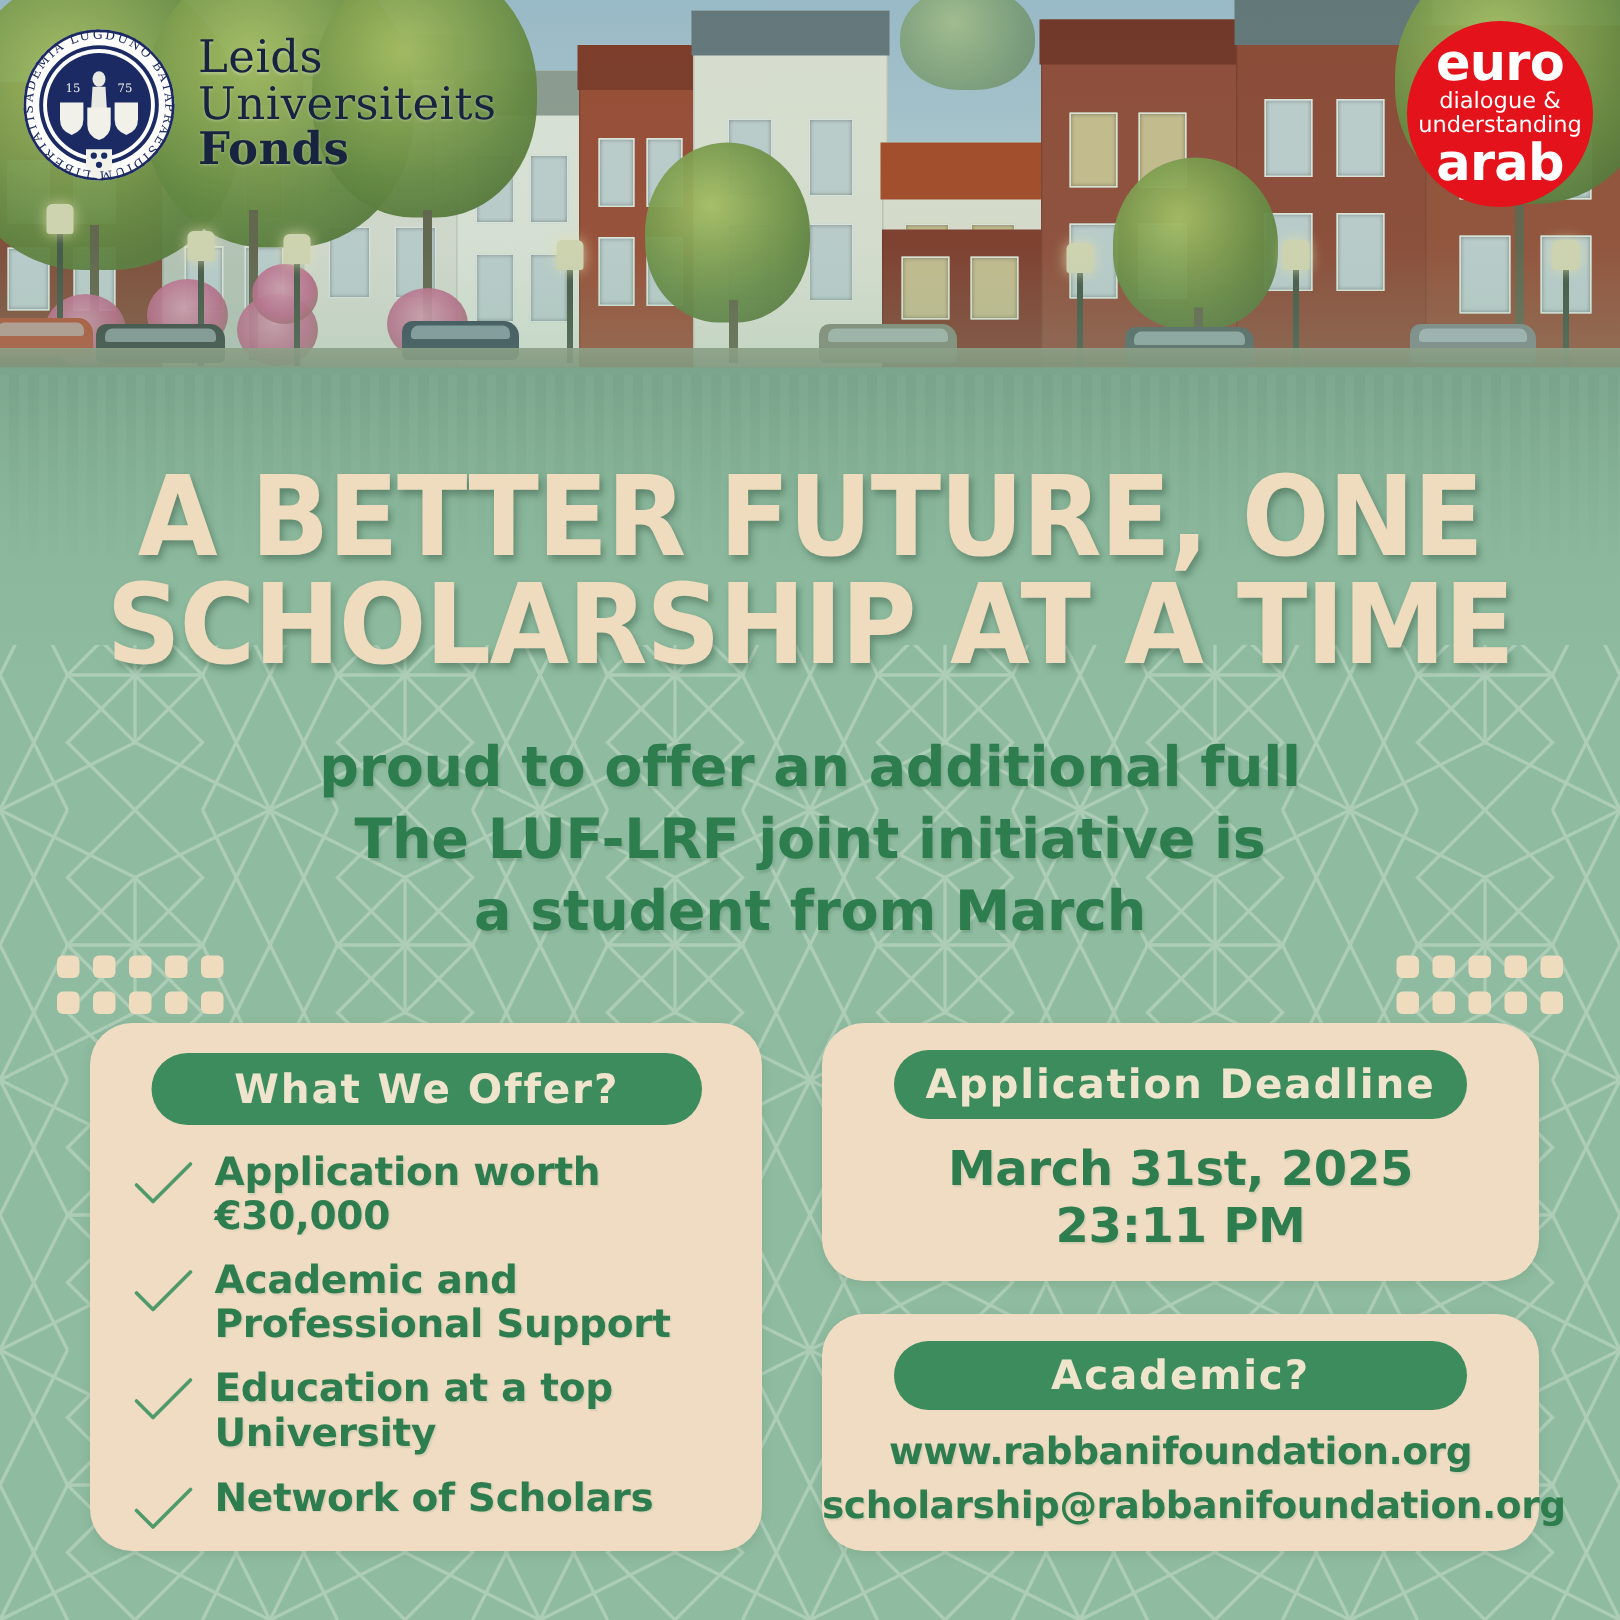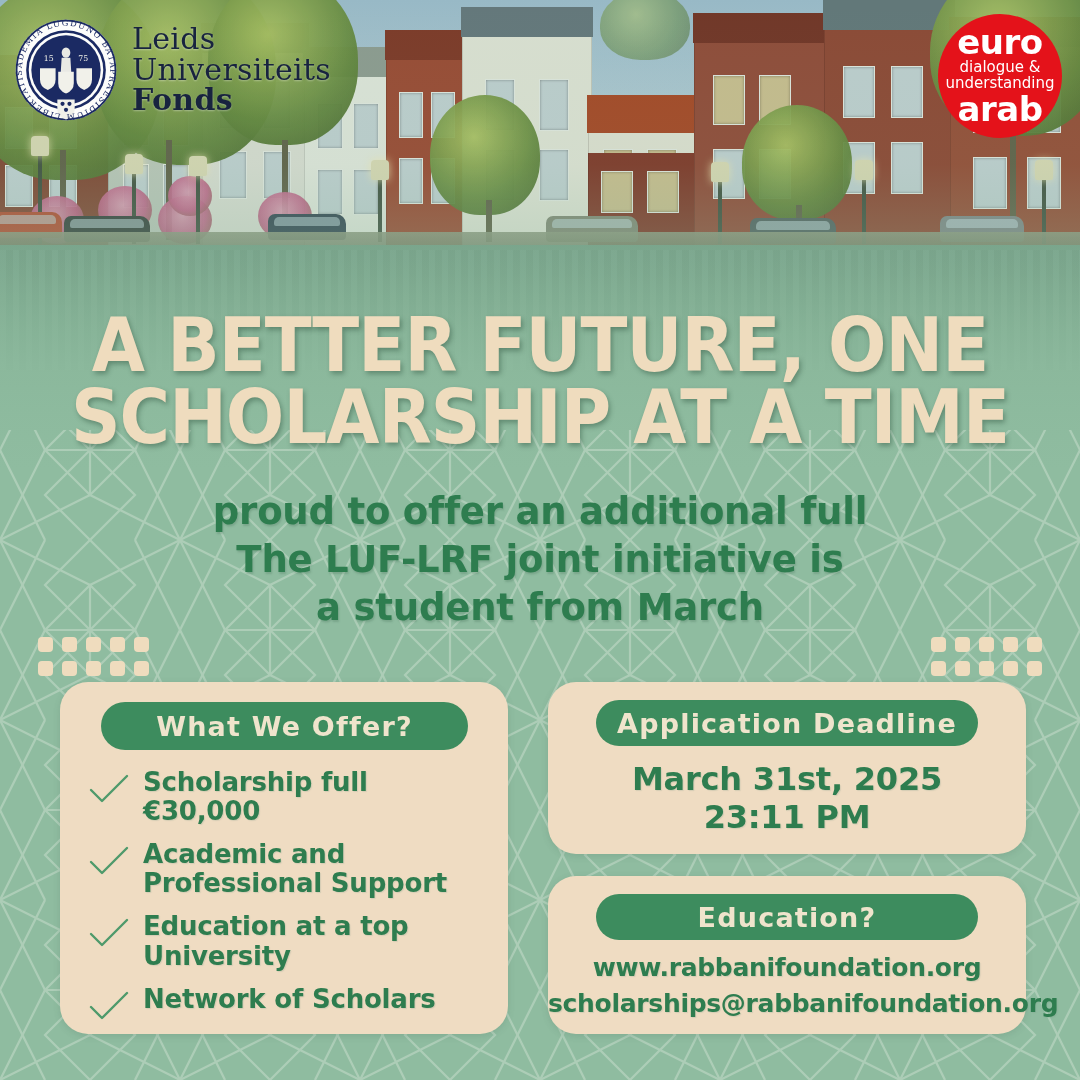--- a/index.html
+++ b/index.html
@@ -512,21 +512,21 @@
 
   <div class="card card-offer">
     <div class="pill pill-offer">What We Offer?</div>
     <div class="offer-list">
 
       <div class="offer-item">
         <svg class="check" viewBox="0 0 42 32">
           <path d="M3 17 L14 28 L39 3" fill="none" stroke="#4E9A6B" stroke-width="2.4" stroke-linecap="round" stroke-linejoin="round"></path>
         </svg>
         <div class="offer-text">
-          <div>Scholarship full</div>
+          <div>Application worth</div>
           <div>€30,000</div>
         </div>
       </div>
 
       <div class="offer-item">
         <svg class="check" viewBox="0 0 42 32">
           <path d="M3 17 L14 28 L39 3" fill="none" stroke="#4E9A6B" stroke-width="2.4" stroke-linecap="round" stroke-linejoin="round"></path>
         </svg>
         <div class="offer-text">
           <div>Academic and</div>
@@ -558,20 +558,20 @@
 
   <div class="card card-deadline">
     <div class="pill pill-deadline">Application Deadline</div>
     <div class="deadline-body">
       <span>March 31st, 2025</span>
       <span>23:11 PM</span>
     </div>
   </div>
 
   <div class="card card-quest">
-    <div class="pill pill-quest">Education?</div>
+    <div class="pill pill-quest">Academic?</div>
     <div class="quest-body">
       <span>www.rabbanifoundation.org</span>
-      <span>scholarships@rabbanifoundation.org</span>
+      <span>scholarship@rabbanifoundation.org</span>
     </div>
   </div>
 
 </div>
 
 </body></html>

